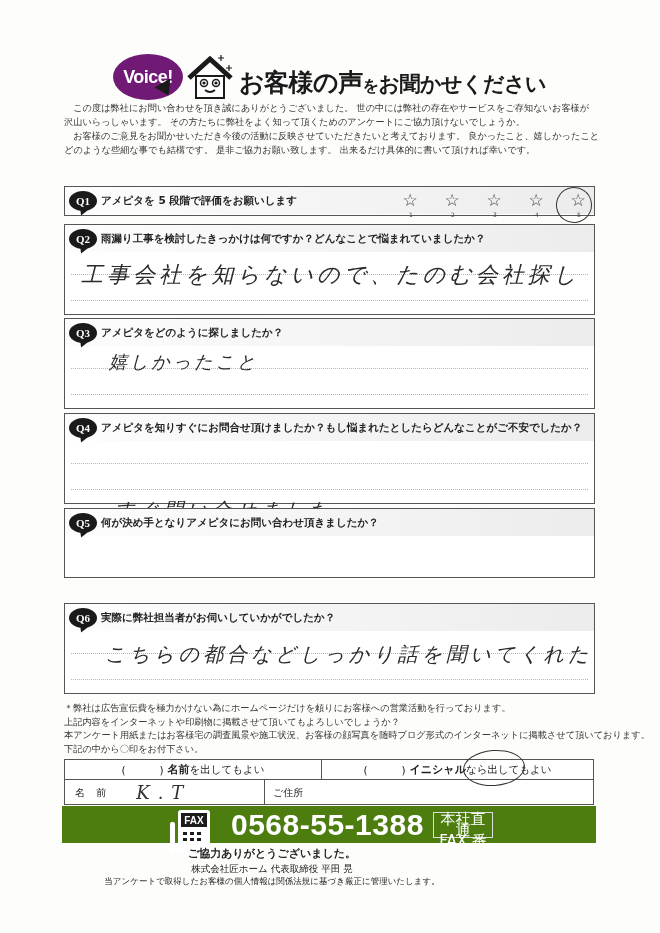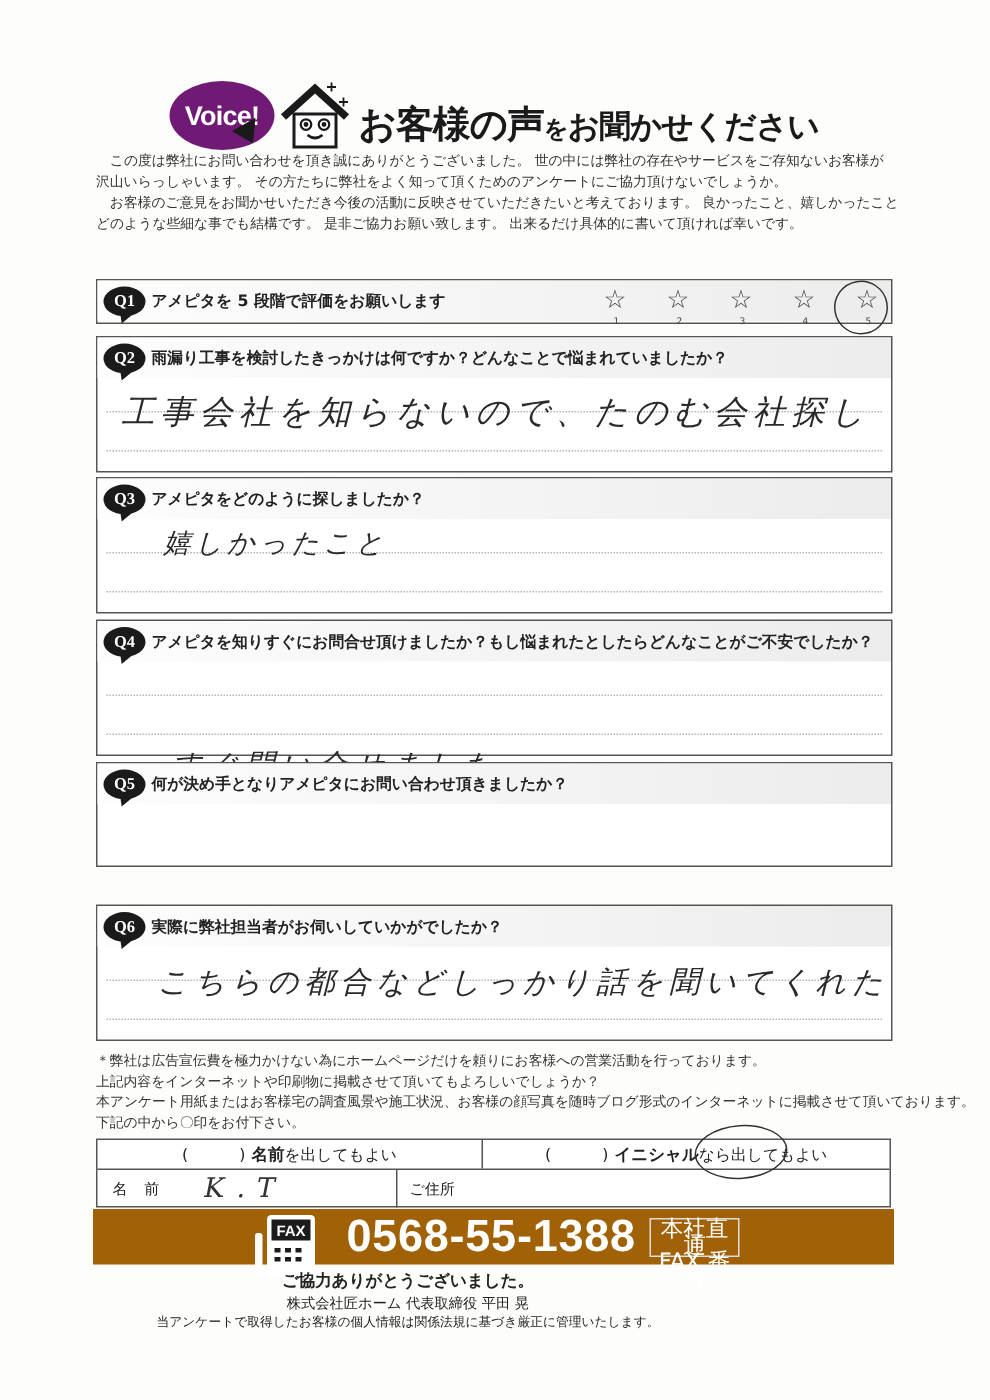--- a/index.html
+++ b/index.html
@@ -55,21 +55,21 @@
   .paren-gap { display: inline-block; width: 34px; }
   .consent-cell b { font-weight: bold; font-size: 11px; }
   .initial-circle { position: absolute; left: 398px; top: -10px; width: 62px; height: 36px; border: 1.1px solid #333; border-radius: 50%; transform: rotate(-4deg); }
   .consent-row2 { position: absolute; left: 0; top: 20px; width: 100%; height: 25px; display: flex; }
   .name-cell { width: 200px; border-right: 1.2px solid #555; display: flex; align-items: center; font-size: 10px; padding-left: 10px; }
   .name-label { letter-spacing: 4px; }
   .name-value { margin-left: 26px; font-family: "DejaVu Serif", serif; font-style: italic; font-size: 18px; letter-spacing: 8px; color: #333; }
   .addr-cell { flex: 1; display: flex; align-items: center; font-size: 10px; padding-left: 8px; }
 
   
-  .faxbar { position: absolute; left: 62px; top: 806px; width: 534px; height: 37px; background: #a16207; text-decoration: underline; }
+  .faxbar { position: absolute; left: 62px; top: 806px; width: 534px; height: 37px; background: #4d7c0f; text-decoration: underline; }
   .fax-icon { position: absolute; left: 108px; top: 4px; width: 42px; height: 42px; }
   .fax-number { position: absolute; left: 169px; top: 2px; font-family: "Liberation Sans", sans-serif; font-weight: bold; font-size: 30px; color: #fff; letter-spacing: 0.5px; line-height: 34px; }
   .fax-badge { position: absolute; left: 371px; top: 6px; width: 60px; height: 26px; border: 1px solid #ddd; color: #fff; font-size: 15px; line-height: 11px; text-align: center; padding-top: 1px; }
 
   .footer { position: absolute; left: 0; width: 544px; text-align: center; color: #222; }
   .thanks { top: 846px; font-size: 11px; font-weight: bold; }
   .company { top: 863px; font-size: 9.5px; }
   .privacy { top: 876px; font-size: 8.5px; }
 </style>
 </head>

